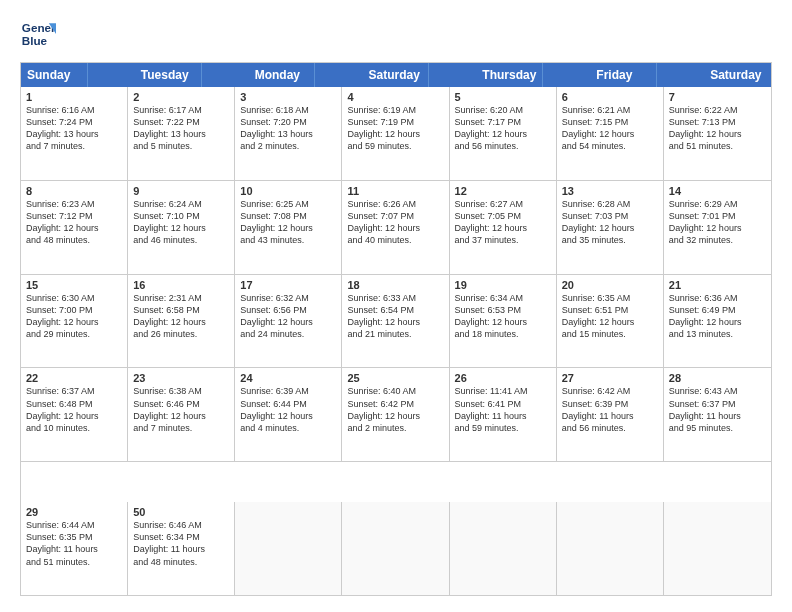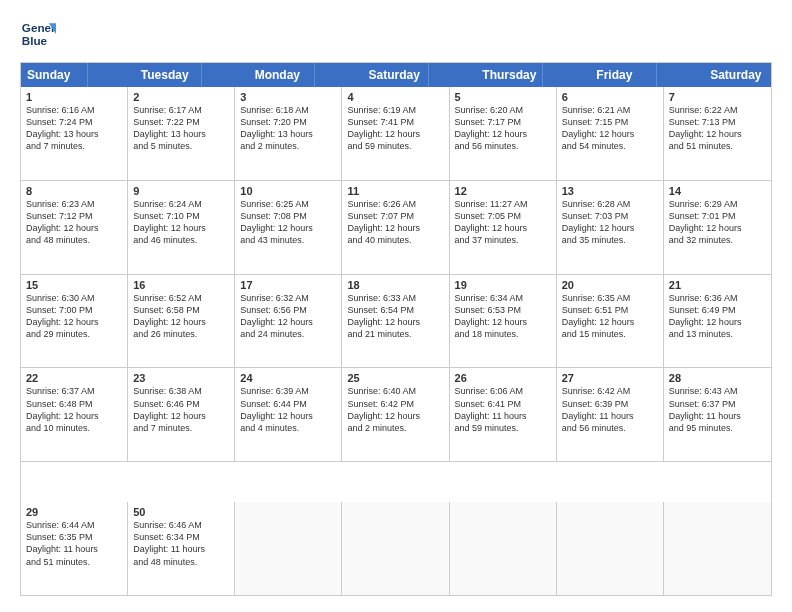--- a/index.html
+++ b/index.html
@@ -146,21 +146,21 @@
           <div class="cal-cell">
         <span class="day-num">3</span>
         <span class="cell-line">Sunrise: 6:18 AM</span>
         <span class="cell-line">Sunset: 7:20 PM</span>
         <span class="cell-line">Daylight: 13 hours</span>
         <span class="cell-line">and 2 minutes.</span>
       </div>
           <div class="cal-cell">
         <span class="day-num">4</span>
         <span class="cell-line">Sunrise: 6:19 AM</span>
-        <span class="cell-line">Sunset: 7:41 PM</span>
+        <span class="cell-line">Sunset: 7:19 PM</span>
         <span class="cell-line">Daylight: 12 hours</span>
         <span class="cell-line">and 59 minutes.</span>
       </div>
           <div class="cal-cell">
         <span class="day-num">5</span>
         <span class="cell-line">Sunrise: 6:20 AM</span>
         <span class="cell-line">Sunset: 7:17 PM</span>
         <span class="cell-line">Daylight: 12 hours</span>
         <span class="cell-line">and 56 minutes.</span>
       </div>
@@ -203,21 +203,21 @@
       </div>
           <div class="cal-cell">
         <span class="day-num">11</span>
         <span class="cell-line">Sunrise: 6:26 AM</span>
         <span class="cell-line">Sunset: 7:07 PM</span>
         <span class="cell-line">Daylight: 12 hours</span>
         <span class="cell-line">and 40 minutes.</span>
       </div>
           <div class="cal-cell">
         <span class="day-num">12</span>
-        <span class="cell-line">Sunrise: 11:27 AM</span>
+        <span class="cell-line">Sunrise: 6:27 AM</span>
         <span class="cell-line">Sunset: 7:05 PM</span>
         <span class="cell-line">Daylight: 12 hours</span>
         <span class="cell-line">and 37 minutes.</span>
       </div>
           <div class="cal-cell">
         <span class="day-num">13</span>
         <span class="cell-line">Sunrise: 6:28 AM</span>
         <span class="cell-line">Sunset: 7:03 PM</span>
         <span class="cell-line">Daylight: 12 hours</span>
         <span class="cell-line">and 35 minutes.</span>
@@ -233,21 +233,21 @@
         <div class="cal-row">
           <div class="cal-cell">
         <span class="day-num">15</span>
         <span class="cell-line">Sunrise: 6:30 AM</span>
         <span class="cell-line">Sunset: 7:00 PM</span>
         <span class="cell-line">Daylight: 12 hours</span>
         <span class="cell-line">and 29 minutes.</span>
       </div>
           <div class="cal-cell">
         <span class="day-num">16</span>
-        <span class="cell-line">Sunrise: 6:52 AM</span>
+        <span class="cell-line">Sunrise: 2:31 AM</span>
         <span class="cell-line">Sunset: 6:58 PM</span>
         <span class="cell-line">Daylight: 12 hours</span>
         <span class="cell-line">and 26 minutes.</span>
       </div>
           <div class="cal-cell">
         <span class="day-num">17</span>
         <span class="cell-line">Sunrise: 6:32 AM</span>
         <span class="cell-line">Sunset: 6:56 PM</span>
         <span class="cell-line">Daylight: 12 hours</span>
         <span class="cell-line">and 24 minutes.</span>
@@ -305,21 +305,21 @@
       </div>
           <div class="cal-cell">
         <span class="day-num">25</span>
         <span class="cell-line">Sunrise: 6:40 AM</span>
         <span class="cell-line">Sunset: 6:42 PM</span>
         <span class="cell-line">Daylight: 12 hours</span>
         <span class="cell-line">and 2 minutes.</span>
       </div>
           <div class="cal-cell">
         <span class="day-num">26</span>
-        <span class="cell-line">Sunrise: 6:06 AM</span>
+        <span class="cell-line">Sunrise: 11:41 AM</span>
         <span class="cell-line">Sunset: 6:41 PM</span>
         <span class="cell-line">Daylight: 11 hours</span>
         <span class="cell-line">and 59 minutes.</span>
       </div>
           <div class="cal-cell">
         <span class="day-num">27</span>
         <span class="cell-line">Sunrise: 6:42 AM</span>
         <span class="cell-line">Sunset: 6:39 PM</span>
         <span class="cell-line">Daylight: 11 hours</span>
         <span class="cell-line">and 56 minutes.</span>

